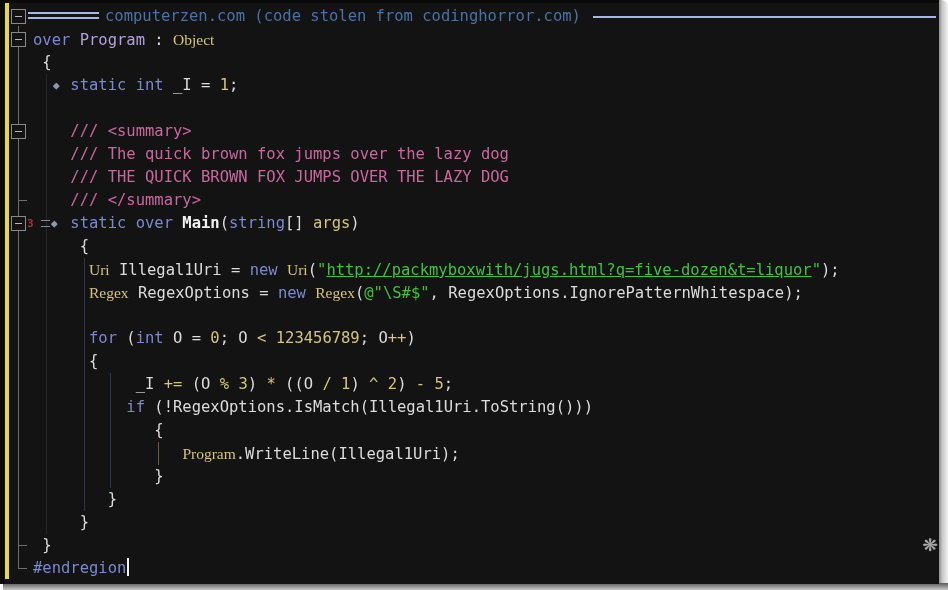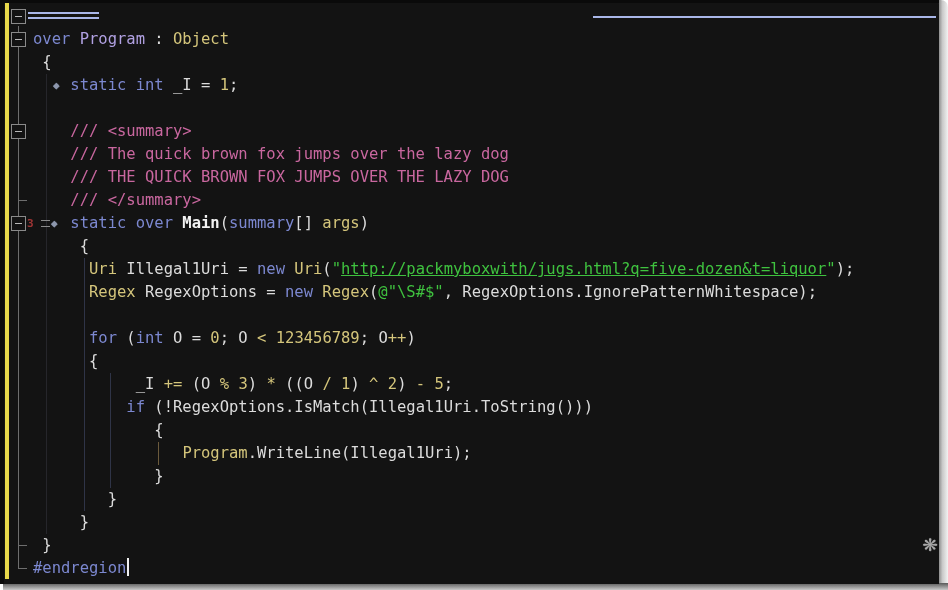--- a/index.html
+++ b/index.html
@@ -11,21 +11,21 @@
   .shadow-bottom{position:absolute;left:3px;top:583px;width:945px;height:7px;
         background:linear-gradient(to bottom,#5a5a5a 0%,#c9c9c9 100%);}
   .window{position:absolute;left:0;top:0;width:939px;height:584px;background:#131313;
         border-top-right-radius:4px;}
   .edge-top{position:absolute;left:0;top:0;width:939px;height:3px;background:#0a0a0a;}
   .edge-left{position:absolute;left:0;top:0;width:4px;height:584px;background:#0a0a0a;}
   .change-bar{position:absolute;left:5px;top:3px;width:4px;height:576px;background:var(--change_bar);}
   .line{position:absolute;left:0;height:23px;line-height:23px;font-size:15.5px;white-space:pre;}
   .seg-d{color:var(--default_text);}
   .seg-k{color:var(--keyword);}
-  .seg-t{color:var(--type);}
+  .seg-t{color:var(--type);font-family:Liberation Serif, serif;}
   .seg-u{color:var(--user_type);}
   .seg-s{color:var(--string);}
   .seg-su{color:var(--string);text-decoration:underline;}
   .seg-n{color:var(--number);}
   .seg-o{color:var(--operator);}
   .seg-c{color:var(--doc_comment);}
   .seg-meth{color:var(--method_name);font-weight:600;}
   .fold-box{position:absolute;width:13px;height:13px;background:#131313;border:1px solid #8a8a8a;z-index:3;}
   .fold-minus{position:absolute;left:3px;top:6px;width:7px;height:1px;background:#b8b8b8;}
   .gutter-guide{position:absolute;width:1px;background:#6e6e6e;z-index:2;}
@@ -73,30 +73,30 @@
         </div>
         <div class="fold-box" style="left: 11px; top: 216px;">
           <div class="fold-minus"></div>
         </div>
         <div class="count-badge" style="left: 27px; top: 218px;">3</div>
         <div class="bookmark" style="left: 53px; top: 80px;">◆</div>
         <div class="bookmark" style="left: 51px; top: 218px;">◆</div>
         <div class="staple" style="left: 41px; top: 220px;"></div>
       </div>
     <div id="code-layer">
-        <div class="line" style="top: 5px; left: 0px; width: 939px;"><div class="dbl-rule" style="left: 28px; top: 7px; width: 71px;"></div><div class="long-rule" style="left: 593.136px; top: 11px; width: 342.864px;"></div></div>
+        <div class="line" style="top: 5px; left: 0px; width: 939px;"><div class="dbl-rule" style="left: 28px; top: 7px; width: 71px;"></div><span class="region-text" style="left: 105px;">computerzen.com (code stolen from codinghorror.com)</span><div class="long-rule" style="left: 593.136px; top: 11px; width: 342.864px;"></div></div>
         <div class="line" style="top: 28px; left: 33px; width: 939px;"><span class="seg-k">over</span><span class="seg-d"> </span><span class="seg-u">Program</span><span class="seg-d"> : </span><span class="seg-t">Object</span></div>
         <div class="line" style="top: 51px; left: 42.336px; width: 939px;"><span class="seg-d">{</span></div>
         <div class="line" style="top: 74px; left: 70.344px; width: 939px;"><span class="seg-k">static</span><span class="seg-d"> </span><span class="seg-k">int</span><span class="seg-d"> _I = </span><span class="seg-n">1</span><span class="seg-d">;</span></div>
         <div class="line" style="top: 97px; left: 33px; width: 939px;"></div>
         <div class="line" style="top: 120px; left: 70.344px; width: 939px;"><span class="seg-c">/// &lt;summary&gt;</span></div>
         <div class="line" style="top: 143px; left: 70.344px; width: 939px;"><span class="seg-c">/// The quick brown fox jumps over the lazy dog</span></div>
         <div class="line" style="top: 166px; left: 70.344px; width: 939px;"><span class="seg-c">/// THE QUICK BROWN FOX JUMPS OVER THE LAZY DOG</span></div>
         <div class="line" style="top: 189px; left: 70.344px; width: 939px;"><span class="seg-c">/// &lt;/summary&gt;</span></div>
-        <div class="line" style="top: 212px; left: 70.344px; width: 939px;"><span class="seg-k">static</span><span class="seg-d"> </span><span class="seg-k">over</span><span class="seg-d"> </span><span class="seg-meth">Main</span><span class="seg-d">(</span><span class="seg-k">summary</span><span class="seg-d">[] </span><span class="seg-n">args</span><span class="seg-d">)</span></div>
+        <div class="line" style="top: 212px; left: 70.344px; width: 939px;"><span class="seg-k">static</span><span class="seg-d"> </span><span class="seg-k">over</span><span class="seg-d"> </span><span class="seg-meth">Main</span><span class="seg-d">(</span><span class="seg-k">string</span><span class="seg-d">[] </span><span class="seg-n">args</span><span class="seg-d">)</span></div>
         <div class="line" style="top: 235px; left: 79.68px; width: 939px;"><span class="seg-d">{</span></div>
         <div class="line" style="top: 258px; left: 89.016px; width: 939px;"><span class="seg-t">Uri</span><span class="seg-d"> Illegal1Uri = </span><span class="seg-k">new</span><span class="seg-d"> </span><span class="seg-t">Uri</span><span class="seg-d">(</span><span class="seg-s">"</span><span class="seg-su">http://packmyboxwith/jugs.html?q=five-dozen&amp;t=liquor</span><span class="seg-s">"</span><span class="seg-d">);</span></div>
         <div class="line" style="top: 281px; left: 89.016px; width: 939px;"><span class="seg-t">Regex</span><span class="seg-d"> RegexOptions = </span><span class="seg-k">new</span><span class="seg-d"> </span><span class="seg-t">Regex</span><span class="seg-d">(</span><span class="seg-s">@"\S#$"</span><span class="seg-d">, RegexOptions.IgnorePatternWhitespace);</span></div>
         <div class="line" style="top: 304px; left: 33px; width: 939px;"></div>
         <div class="line" style="top: 327px; left: 89.016px; width: 939px;"><span class="seg-k">for</span><span class="seg-d"> (</span><span class="seg-k">int</span><span class="seg-d"> O = </span><span class="seg-n">0</span><span class="seg-d">; O </span><span class="seg-o">&lt;</span><span class="seg-d"> </span><span class="seg-n">123456789</span><span class="seg-d">; O</span><span class="seg-o">++</span><span class="seg-d">)</span></div>
         <div class="line" style="top: 350px; left: 89.016px; width: 939px;"><span class="seg-d">{</span></div>
         <div class="line" style="top: 373px; left: 135.696px; width: 939px;"><span class="seg-d">_I </span><span class="seg-o">+=</span><span class="seg-d"> (O </span><span class="seg-o">%</span><span class="seg-d"> </span><span class="seg-n">3</span><span class="seg-d">) </span><span class="seg-o">*</span><span class="seg-d"> ((O </span><span class="seg-o">/</span><span class="seg-d"> </span><span class="seg-n">1</span><span class="seg-d">) </span><span class="seg-o">^</span><span class="seg-d"> </span><span class="seg-n">2</span><span class="seg-d">) </span><span class="seg-o">-</span><span class="seg-d"> </span><span class="seg-n">5</span><span class="seg-d">;</span></div>
         <div class="line" style="top: 396px; left: 126.36px; width: 939px;"><span class="seg-k">if</span><span class="seg-d"> (!RegexOptions.IsMatch(Illegal1Uri.ToString()))</span></div>
         <div class="line" style="top: 419px; left: 154.368px; width: 939px;"><span class="seg-d">{</span></div>
         <div class="line" style="top: 442px; left: 182.376px; width: 939px;"><span class="seg-t">Program</span><span class="seg-d">.WriteLine(Illegal1Uri);</span></div>

